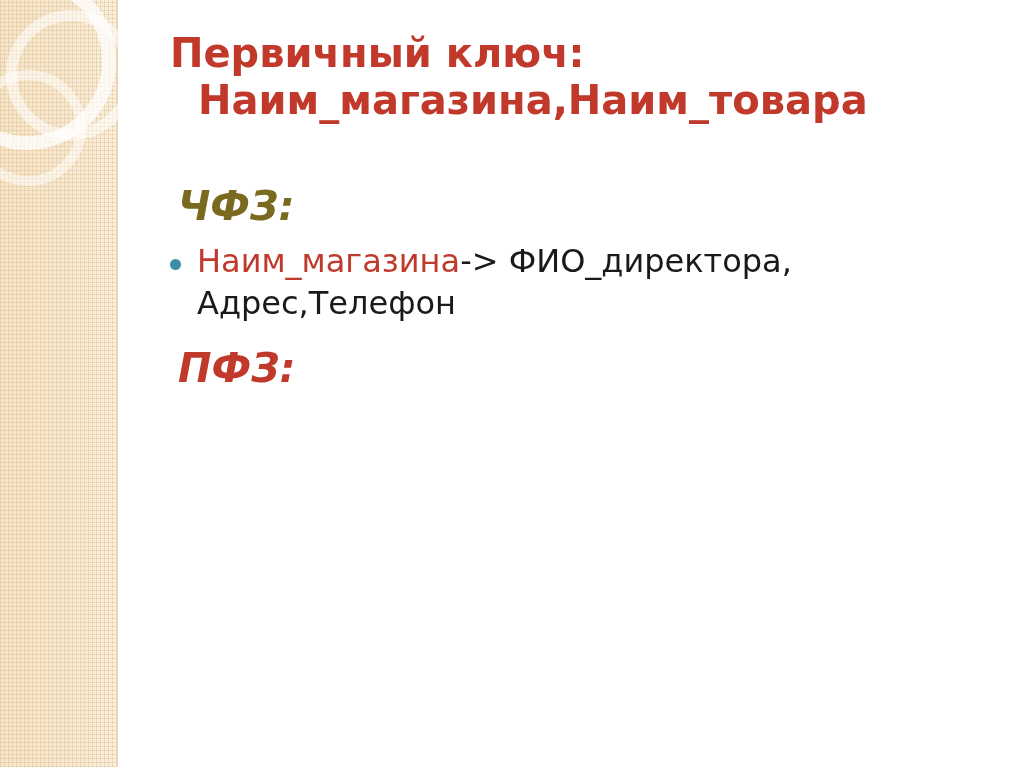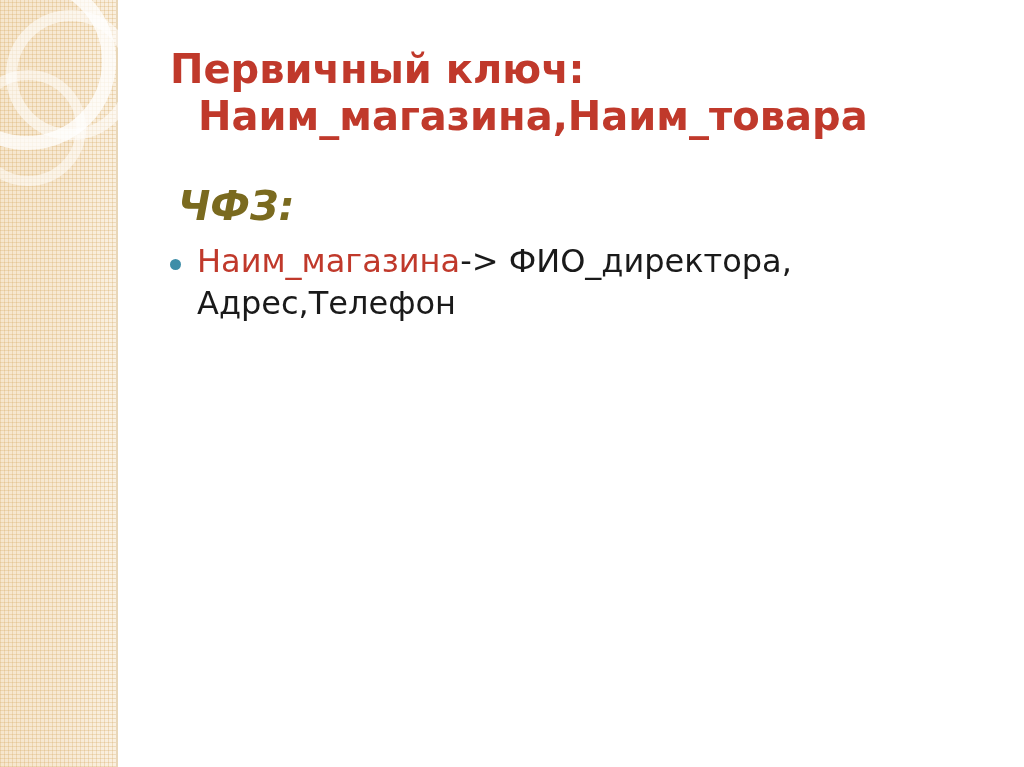--- a/index.html
+++ b/index.html
@@ -75,21 +75,21 @@
   .content {
     position: absolute;
     left: 140px;
     top: 0;
     width: 884px;
     height: 767px;
   }
   .title {
     position: absolute;
     left: 30px;
-    top: 46px;
+    top: 30px;
     width: 800px;
     font-size: 40px;
     font-weight: bold;
     color: #c0392b;
     line-height: 1.18;
     letter-spacing: 0px;
   }
   .title .line1 { display: block; }
   .title .line2 { display: block; margin-left: 28px; }
 
@@ -154,17 +154,18 @@
 
     <div class="body-block">
 
       <div class="subhead">ЧФЗ:</div>
 
       <div class="bullet-row">
         <span class="bullet-dot"></span>
         <span class="bullet-text"><span class="k-red">Наим_магазина</span><span class="k-black">-&gt; ФИО_директора, Адрес,Телефон</span></span>
       </div>
 
+      <div class="subhead red">ПФЗ:</div>
 
 
     </div>
   </div>
 </div>
 
 </body></html>

